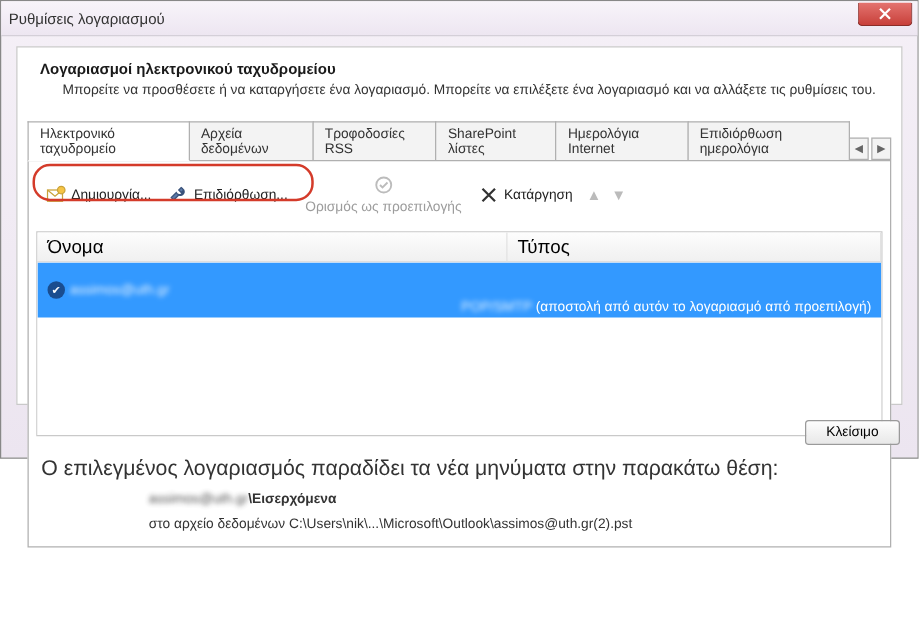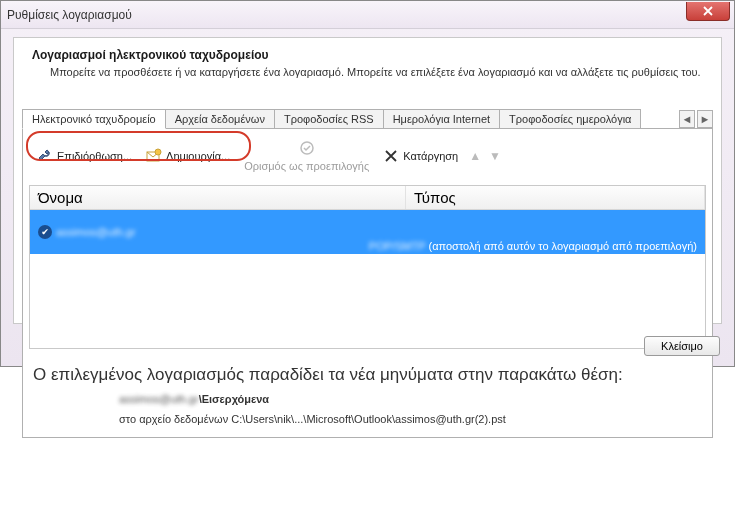--- a/index.html
+++ b/index.html
@@ -228,47 +228,48 @@
 
     <div class="heading">
       <h1>Λογαριασμοί ηλεκτρονικού ταχυδρομείου</h1>
       <p>Μπορείτε να προσθέσετε ή να καταργήσετε ένα λογαριασμό. Μπορείτε να επιλέξετε ένα λογαριασμό και να αλλάξετε τις ρυθμίσεις του.</p>
     </div>
 
     <div class="tabs">
       <div class="tab active">Ηλεκτρονικό ταχυδρομείο</div>
       <div class="tab">Αρχεία δεδομένων</div>
       <div class="tab">Τροφοδοσίες RSS</div>
+      <div class="tab">SharePoint λίστες</div>
       <div class="tab">Ημερολόγια Internet</div>
-      <div class="tab">Τροφοδοσίες ημερολόγια</div>
+      <div class="tab">Επιδιόρθωση ημερολόγια</div>
       <div class="tab-scroll">
         <div>◄</div>
         <div>►</div>
       </div>
     </div>
 
     <div class="tab-panel">
 
       <div class="toolbar">
         <div class="highlight-oval"></div>
-
-        <div class="tbtn">
-          <svg viewBox="0 0 16 16">
-            <path d="M10 2 a3 3 0 1 1 -4 4 L2 10 l2 2 4-4 a3 3 0 0 0 4-4 l-2 2 -2-2 z" fill="#5b7aa8" stroke="#39527a"></path>
-          </svg>
-          <span>Επιδιόρθωση...</span>
-        </div>
 
         <div class="tbtn">
           <svg viewBox="0 0 16 16">
             <rect x="1" y="4" width="12" height="9" fill="#fff" stroke="#c9a23a"></rect>
             <path d="M1 4 L7 9 L13 4" stroke="#c9a23a" fill="none"></path>
             <circle cx="12" cy="4" r="3" fill="#f6c445" stroke="#c9a23a"></circle>
           </svg>
           <span>Δημιουργία...</span>
+        </div>
+
+        <div class="tbtn">
+          <svg viewBox="0 0 16 16">
+            <path d="M10 2 a3 3 0 1 1 -4 4 L2 10 l2 2 4-4 a3 3 0 0 0 4-4 l-2 2 -2-2 z" fill="#5b7aa8" stroke="#39527a"></path>
+          </svg>
+          <span>Επιδιόρθωση...</span>
         </div>
 
 
         <div class="tbtn disabled">
           <svg viewBox="0 0 16 16">
             <circle cx="8" cy="8" r="6" fill="none" stroke="#bcbcbc" stroke-width="1.5"></circle>
             <path d="M5 8 l2 2 4-4" stroke="#bcbcbc" stroke-width="1.5" fill="none"></path>
           </svg>
           <span>Ορισμός ως προεπιλογής</span>
         </div>

